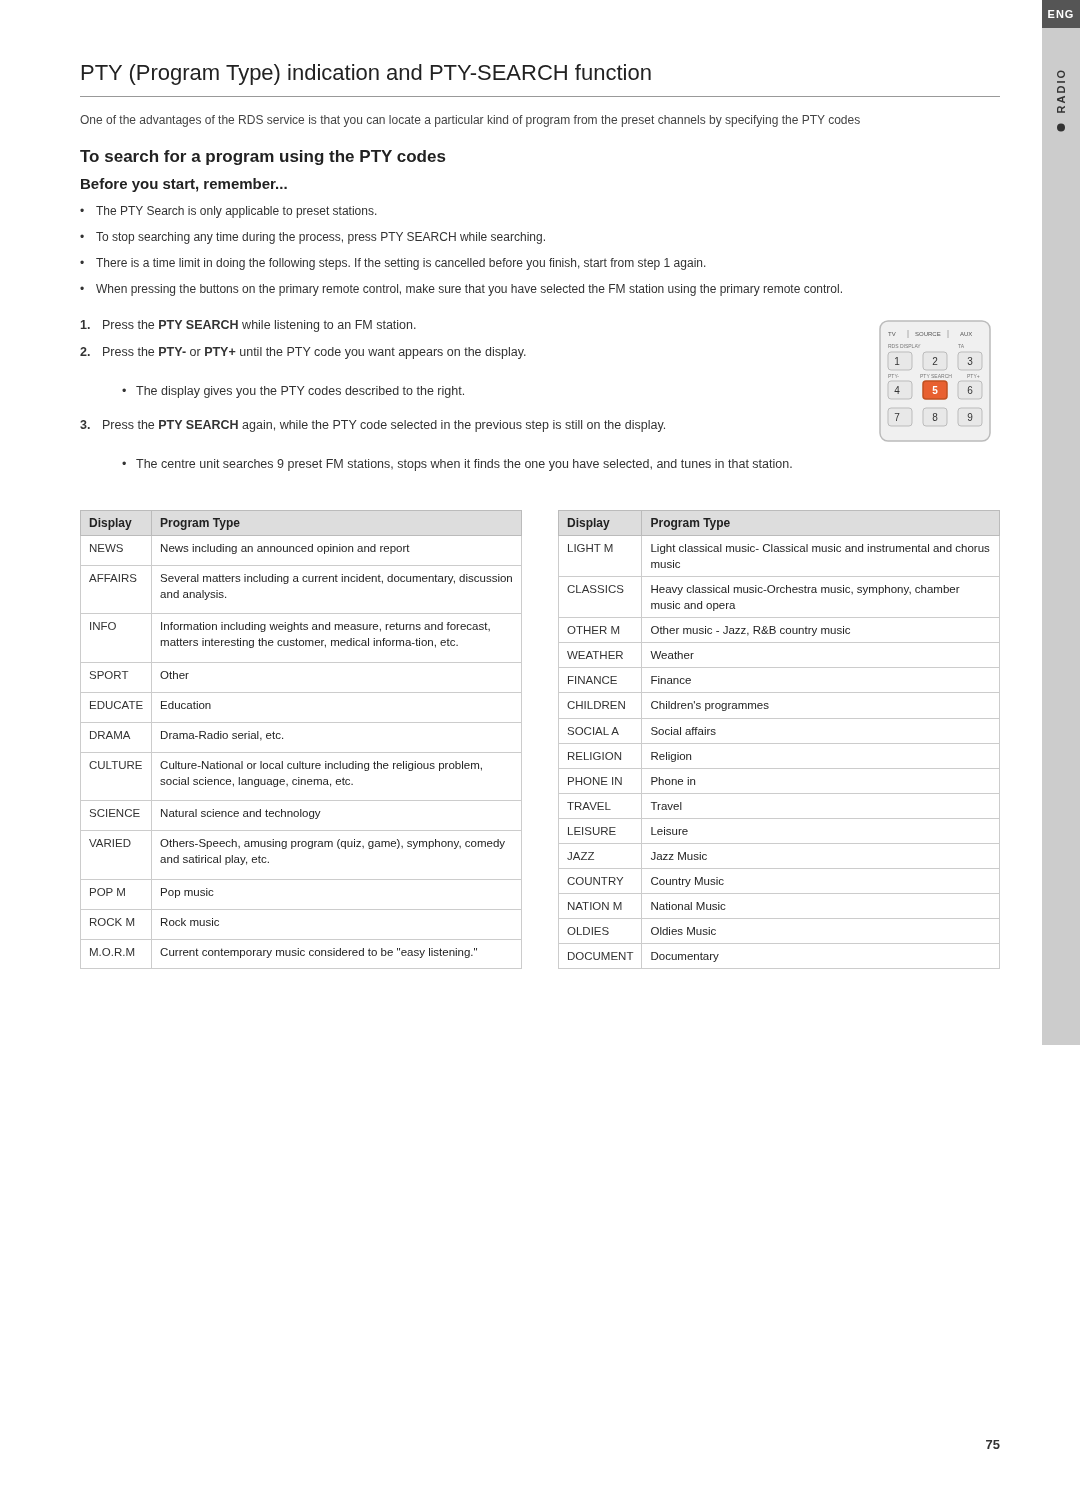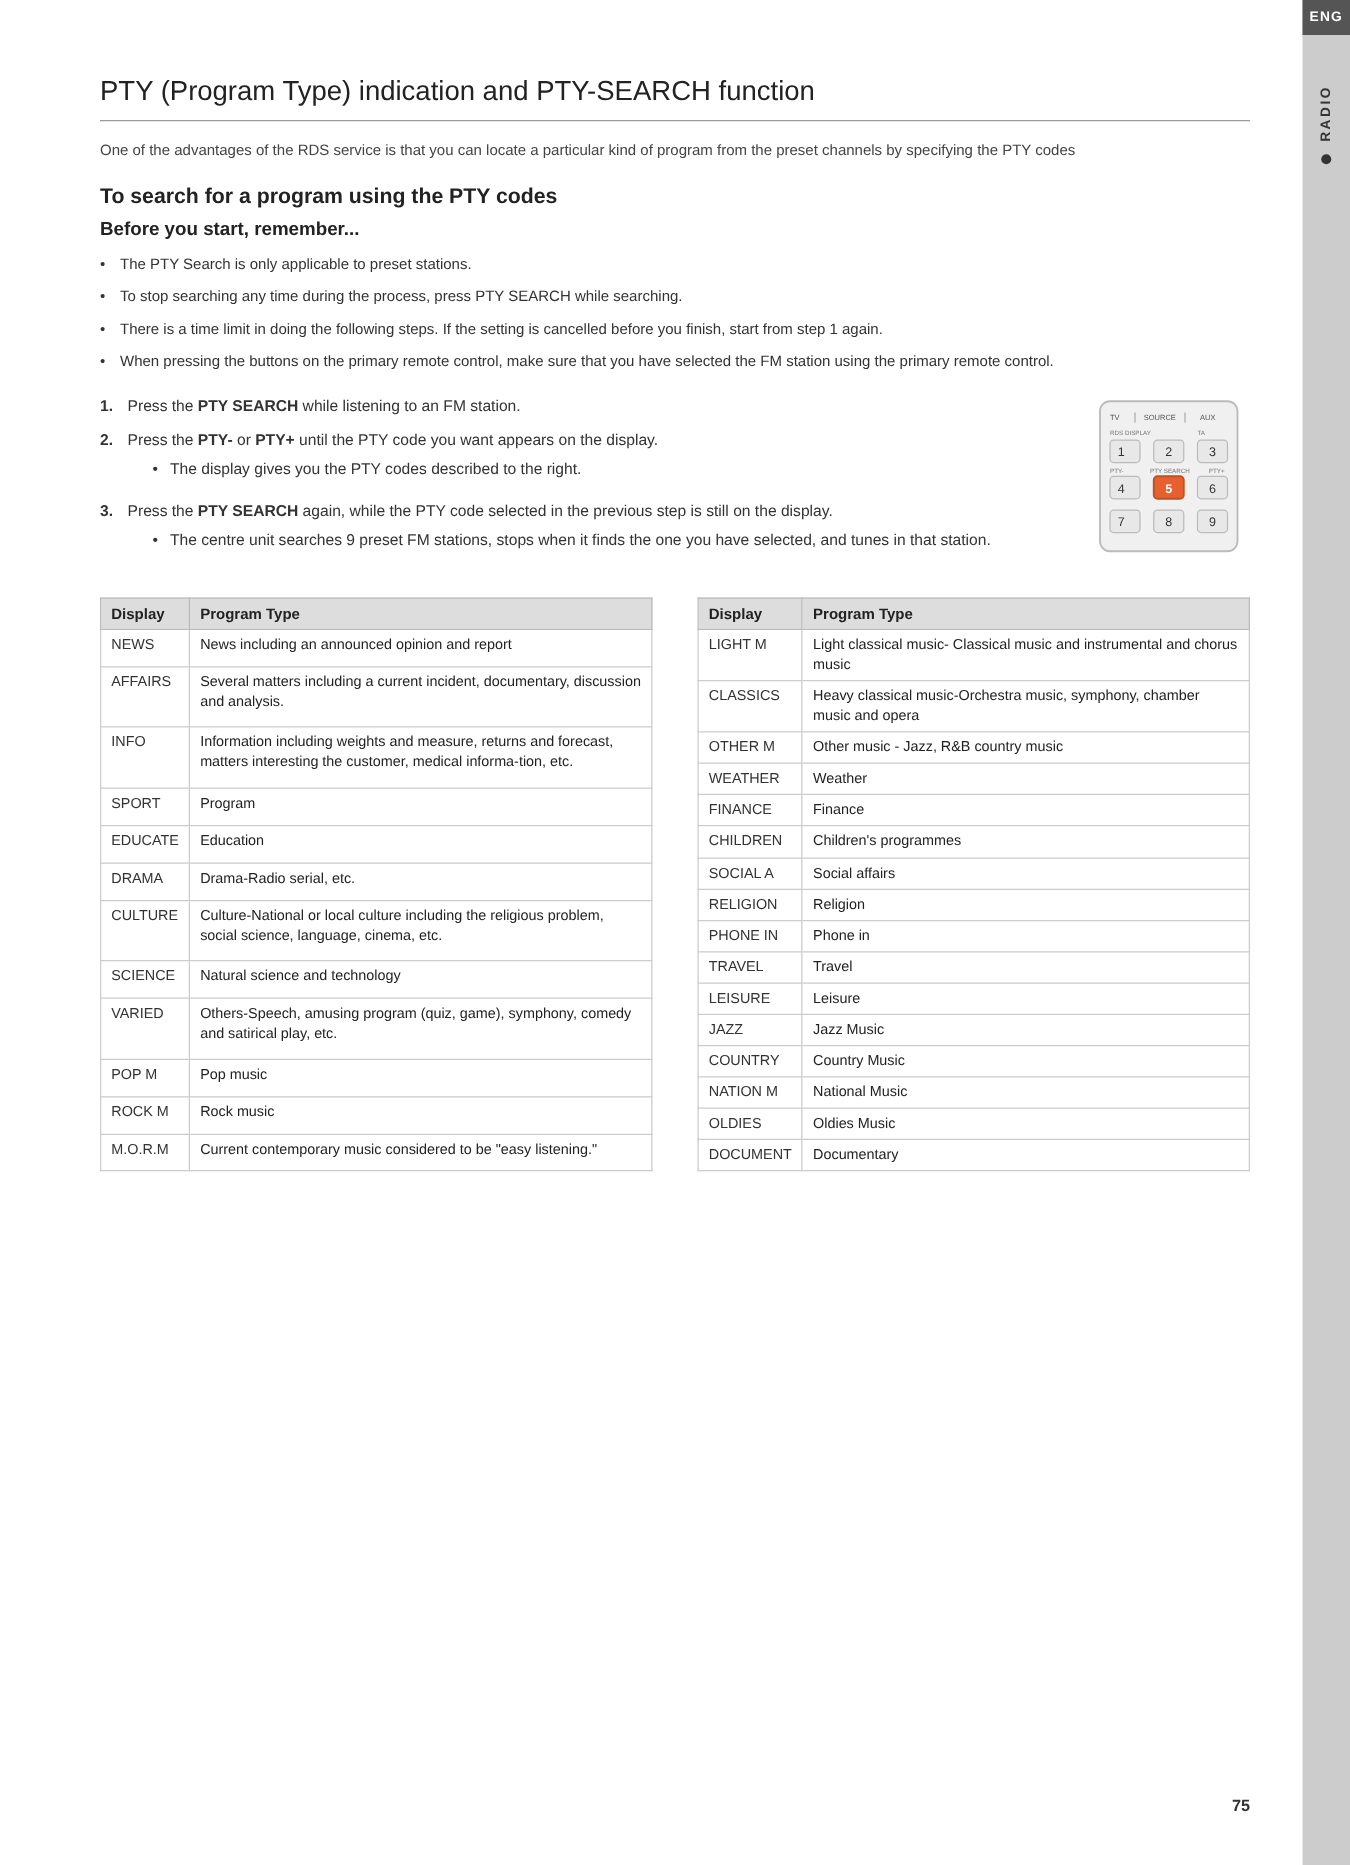--- a/index.html
+++ b/index.html
@@ -18,21 +18,21 @@
       background: #fff;
       position: relative;
       padding: 60px 80px 60px 80px;
     }
     
     .side-tab {
       position: absolute;
       right: 0;
       top: 0;
       width: 38px;
-      height: 1492px;
+      height: 1045px;
       background: #ccc;
       display: flex;
       flex-direction: column;
       align-items: center;
     }
     .side-tab-eng {
       background: #555;
       color: #fff;
       font-size: 11px;
       font-weight: bold;
@@ -129,21 +129,21 @@
     }
     .step-num {
       font-weight: bold;
       min-width: 16px;
     }
     .step-content {}
     .step-content b { font-weight: bold; }
     .sub-bullet {
       list-style: none;
       padding-left: 20px;
-      margin-top: 4px;
+      margin-top: 20px;
       text-align: center;
     }
     .sub-bullet li {
       position: relative;
       padding-left: 14px;
       font-size: 12px;
       line-height: 1.5;
       margin-bottom: 4px;
     }
     .sub-bullet li::before {
@@ -308,21 +308,21 @@
           <tr>
             <td class="display-col">AFFAIRS</td>
             <td>Several matters including a current incident, documentary, discussion and analysis.</td>
           </tr>
           <tr>
             <td class="display-col">INFO</td>
             <td>Information including weights and measure, returns and forecast, matters interesting the customer, medical informa-tion, etc.</td>
           </tr>
           <tr>
             <td class="display-col">SPORT</td>
-            <td>Program</td>
+            <td>Other</td>
           </tr>
           <tr>
             <td class="display-col">EDUCATE</td>
             <td>Education</td>
           </tr>
           <tr>
             <td class="display-col">DRAMA</td>
             <td>Drama-Radio serial, etc.</td>
           </tr>
           <tr>

